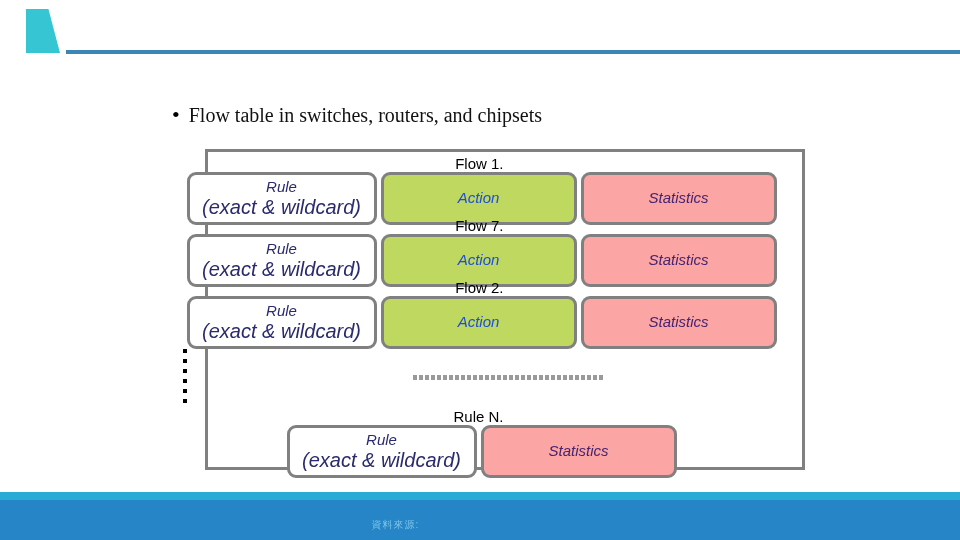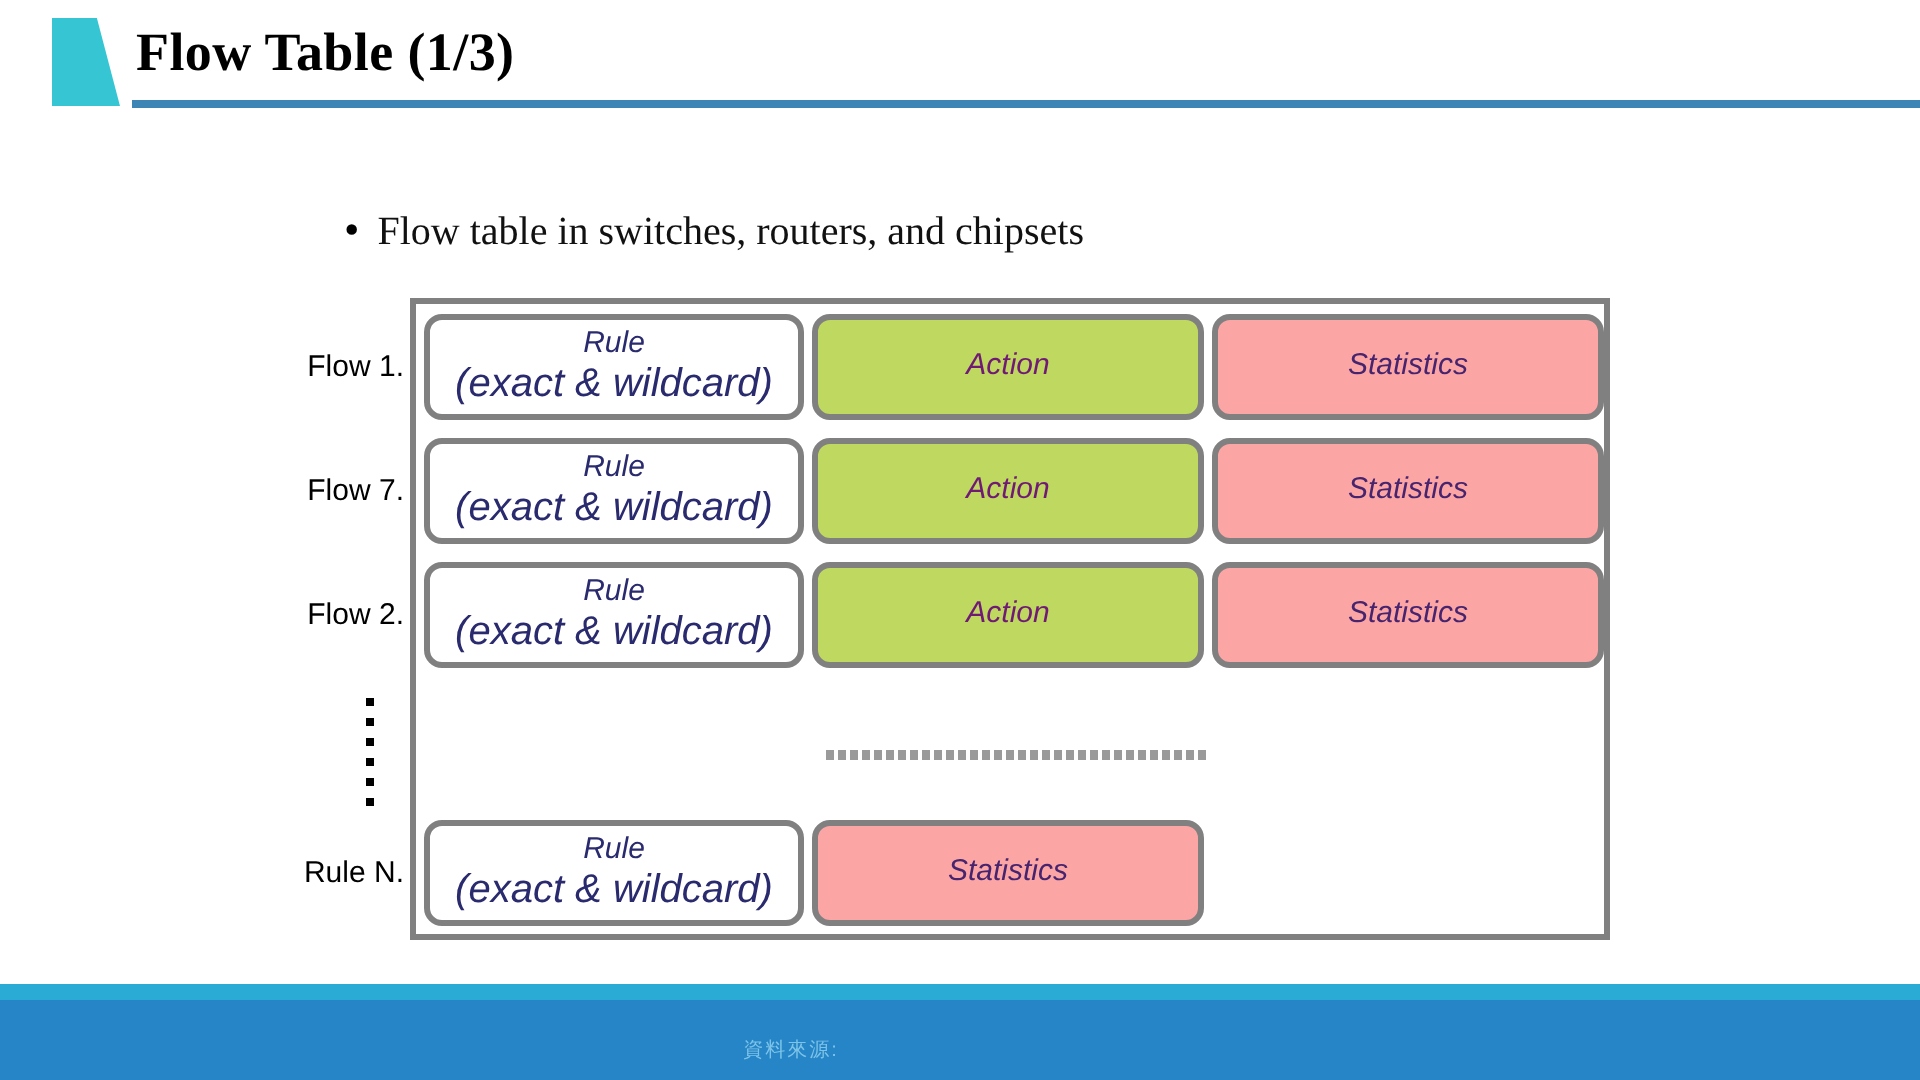--- a/index.html
+++ b/index.html
@@ -82,20 +82,21 @@
     background: #ffffff;
   }
 
   .flow-row {
     position: absolute;
     left: 0;
     width: 660px;
     height: 57px;
     display: flex;
     align-items: center;
+    flex-direction: column;
   }
   .flow-label {
     width: 57px;
     text-align: right;
     padding-right: 3px;
     box-sizing: border-box;
     font-size: 15px;
     color: #000000;
     white-space: nowrap;
   }
@@ -125,21 +126,21 @@
     width: 190px;
     background: #ffffff;
     color: #2a2a6e;
     font-size: 15px;
   }
   .cell-rule .l1 { font-size: 15px; }
   .cell-rule .l2 { font-size: 20px; }
   .cell-action {
     width: 196px;
     background: #bfd860;
-    color: #701a75;
+    color: #1d4ed8;
     font-size: 15px;
   }
   .cell-stats {
     width: 196px;
     background: #fca5a5;
     color: #46246e;
     font-size: 15px;
   }
 
   
@@ -192,21 +193,20 @@
     font-size: 10px;
     color: #7dc3e8;
     letter-spacing: 1px;
   }
 </style>
 </head>
 <body>
 
 <div id="slide-header">
   <div id="title-deco"></div>
-  <div id="slide-title">Flow Table (1/3)</div>
   <div id="title-rule"></div>
 </div>
 
 <div id="bullet-row">
   <span id="bullet-dot">•</span>
   <span id="bullet-text">Flow table in switches, routers, and chipsets</span>
 </div>
 
 <div id="flow-table-wrap">
   <div id="flow-table-frame"></div>

